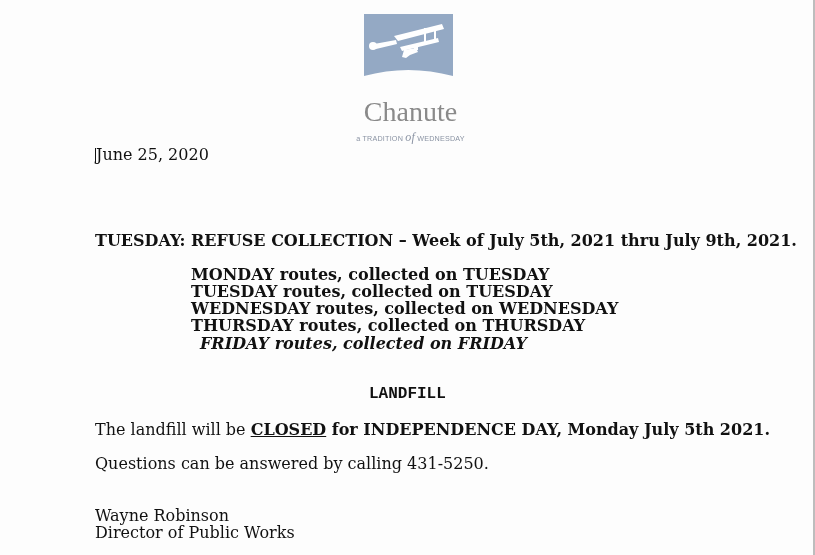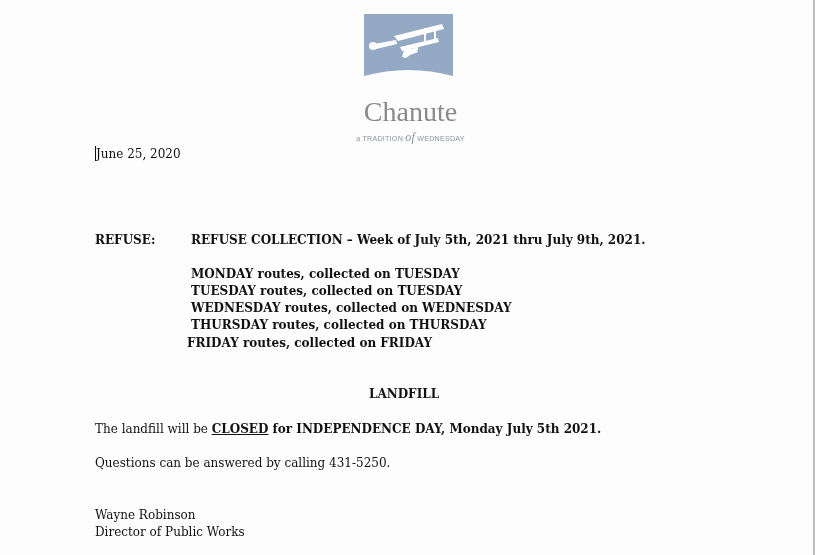--- a/index.html
+++ b/index.html
@@ -7,21 +7,21 @@
       width: 815px; height: 555px; overflow: hidden;
       background: #fdfdfd; position: relative;
       font-family: "DejaVu Serif", serif; color: #111;
     }
     .right-border { position: absolute; right: 0; top: 0; width: 2px; height: 555px; background: #bdbdbd; }
     .logo { position: absolute; left: 338px; top: 14px; width: 145px; text-align: center; }
     .logo-mark { position: absolute; left: 26px; top: 0; width: 89px; height: 62px; }
     .logo-name { position: absolute; left: 0; top: 80px; width: 145px; font-family: "Liberation Serif", serif; font-size: 28px; color: #8a8a8a; letter-spacing: 0px; line-height: 36px; }
     .logo-tagline { position: absolute; left: 0; top: 116px; width: 145px; font-family: "Liberation Sans", sans-serif; font-size: 7.2px; color: #8a93a3; letter-spacing: 0.2px; white-space: nowrap; }
     .logo-tagline i { font-family: "Liberation Serif", serif; font-size: 12px; }
-    .txt { position: absolute; font-size: 12px; line-height: 17px; white-space: nowrap; }
+    .txt { position: absolute; font-size: 16px; line-height: 17px; white-space: nowrap; }
     .b { font-weight: bold; }
     .cursor { display: inline-block; width: 1px; height: 15px; background: #111; vertical-align: -3px; margin-right: 0px; }
     .u { text-decoration: underline; }
   </style>
 </head>
 <body>
 
 <div class="right-border"></div>
 
 <div class="logo">
@@ -37,29 +37,29 @@
       <polygon points="40,36 52,34 54,38 46,41 42,44 38,43"></polygon>
       <rect x="50" y="30" width="4" height="6"></rect>
     </g>
   </svg>
   <div class="logo-name">Chanute</div>
   <div class="logo-tagline"><span>a TRADITION </span><i>of</i><span> WEDNESDAY</span></div>
 </div>
 
 <div class="txt" style="left:95px; top:146px;"><span class="cursor"></span><span>June 25, 2020</span></div>
 
-<div class="txt b" style="left:95px; top:232px;">REFUSE:</div>
+<div class="txt b" style="left:95px; top:232px;">TUESDAY:</div>
 <div class="txt b" style="left:191px; top:232px;">REFUSE COLLECTION – Week of July 5th, 2021 thru July 9th, 2021.</div>
 
 <div class="txt b" style="left:191px; top:266px;">MONDAY routes, collected on TUESDAY</div>
 <div class="txt b" style="left:191px; top:283px;">TUESDAY routes, collected on TUESDAY</div>
 <div class="txt b" style="left:191px; top:300px;">WEDNESDAY routes, collected on WEDNESDAY</div>
 <div class="txt b" style="left:191px; top:317px;">THURSDAY routes, collected on THURSDAY</div>
-<div class="txt b" style="left:187px; top:335px;">FRIDAY routes, collected on FRIDAY</div>
+<div class="txt b" style="left:200px; top:335px;font-style:italic;">FRIDAY routes, collected on FRIDAY</div>
 
-<div class="txt b" style="left:369px; top:386px;">LANDFILL</div>
+<div class="txt b" style="left:369px; top:386px;font-family:Liberation Mono, monospace;">LANDFILL</div>
 
 <div class="txt" style="left:95px; top:421px;"><span>The landfill will be </span><span class="b u">CLOSED</span><span class="b"> for INDEPENDENCE DAY, Monday July 5th 2021.</span></div>
 
 <div class="txt" style="left:95px; top:455px;text-align:right;">Questions can be answered by calling 431-5250.</div>
 
 <div class="txt" style="left:95px; top:507px;">Wayne Robinson</div>
 <div class="txt" style="left:95px; top:524px;">Director of Public Works</div>
 
 </body></html>

